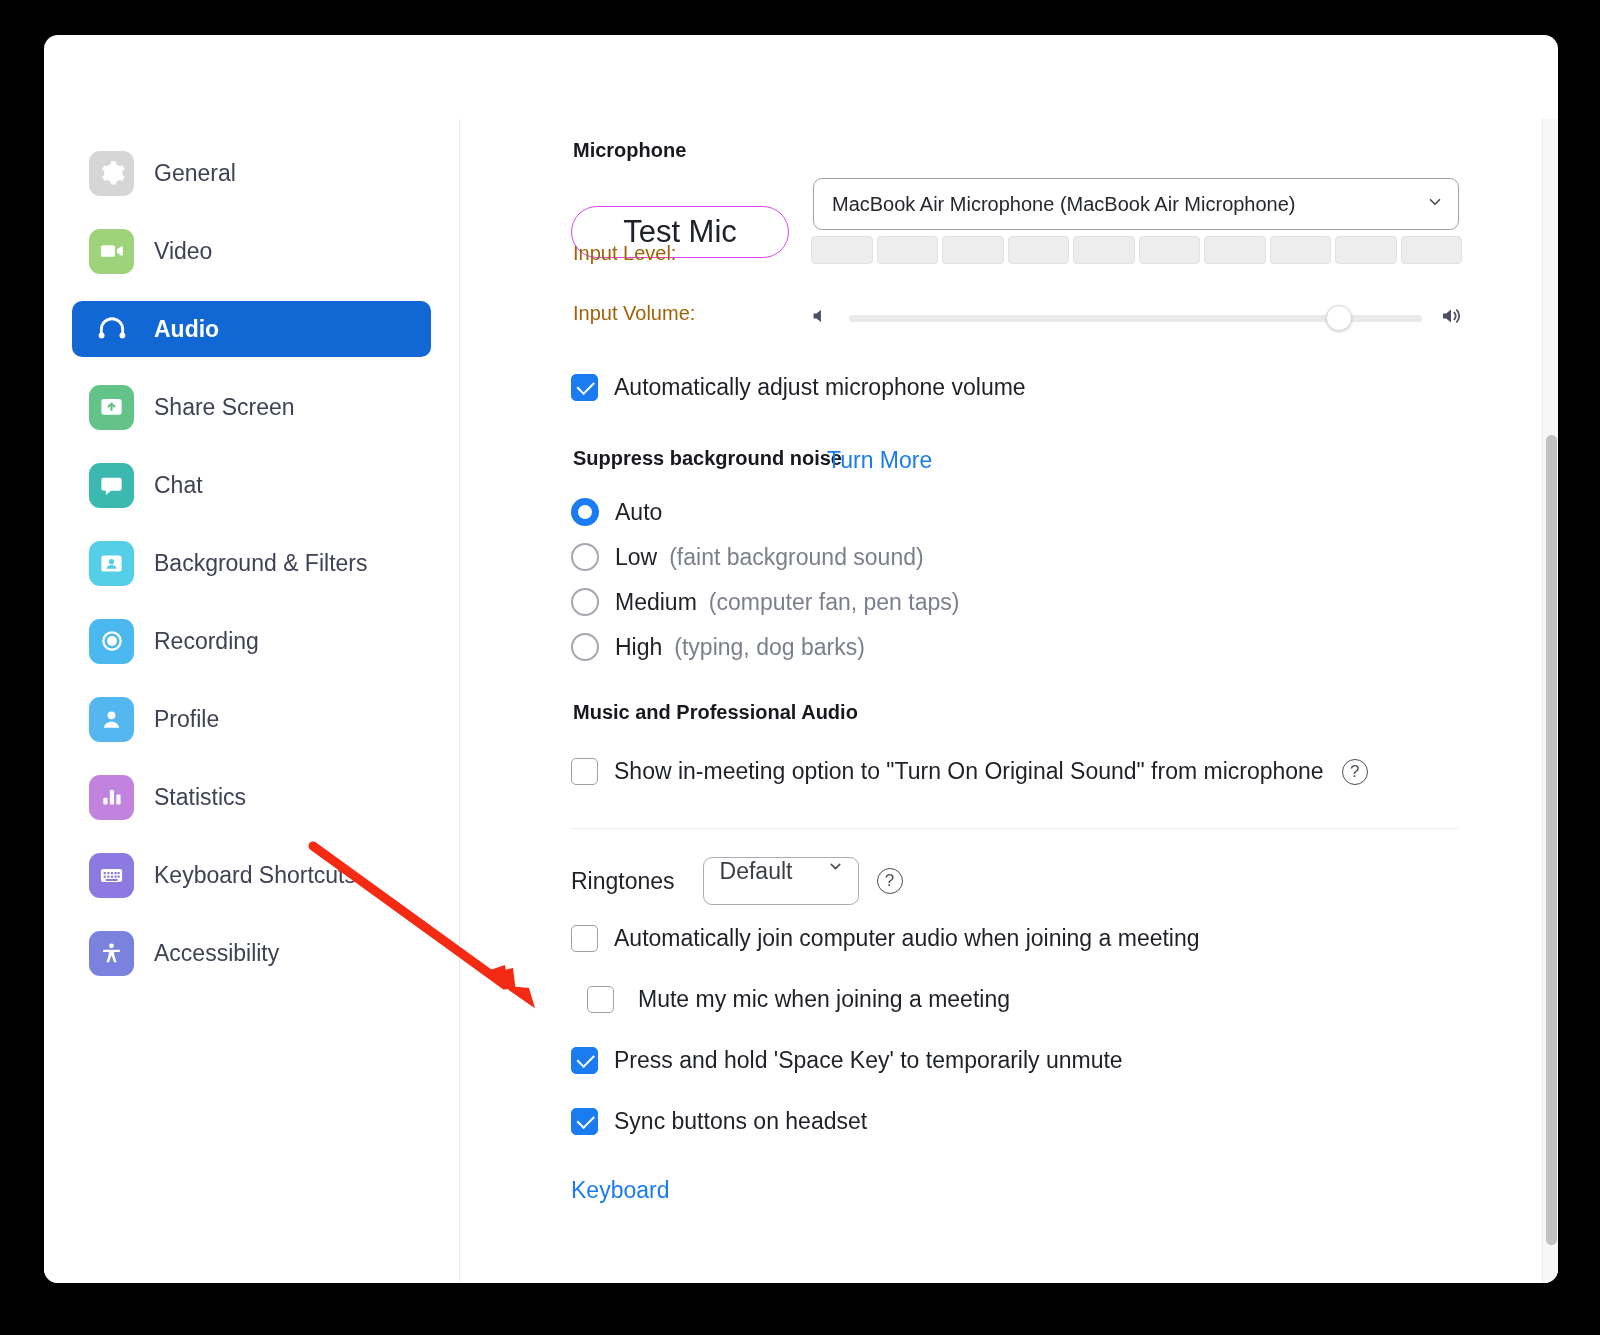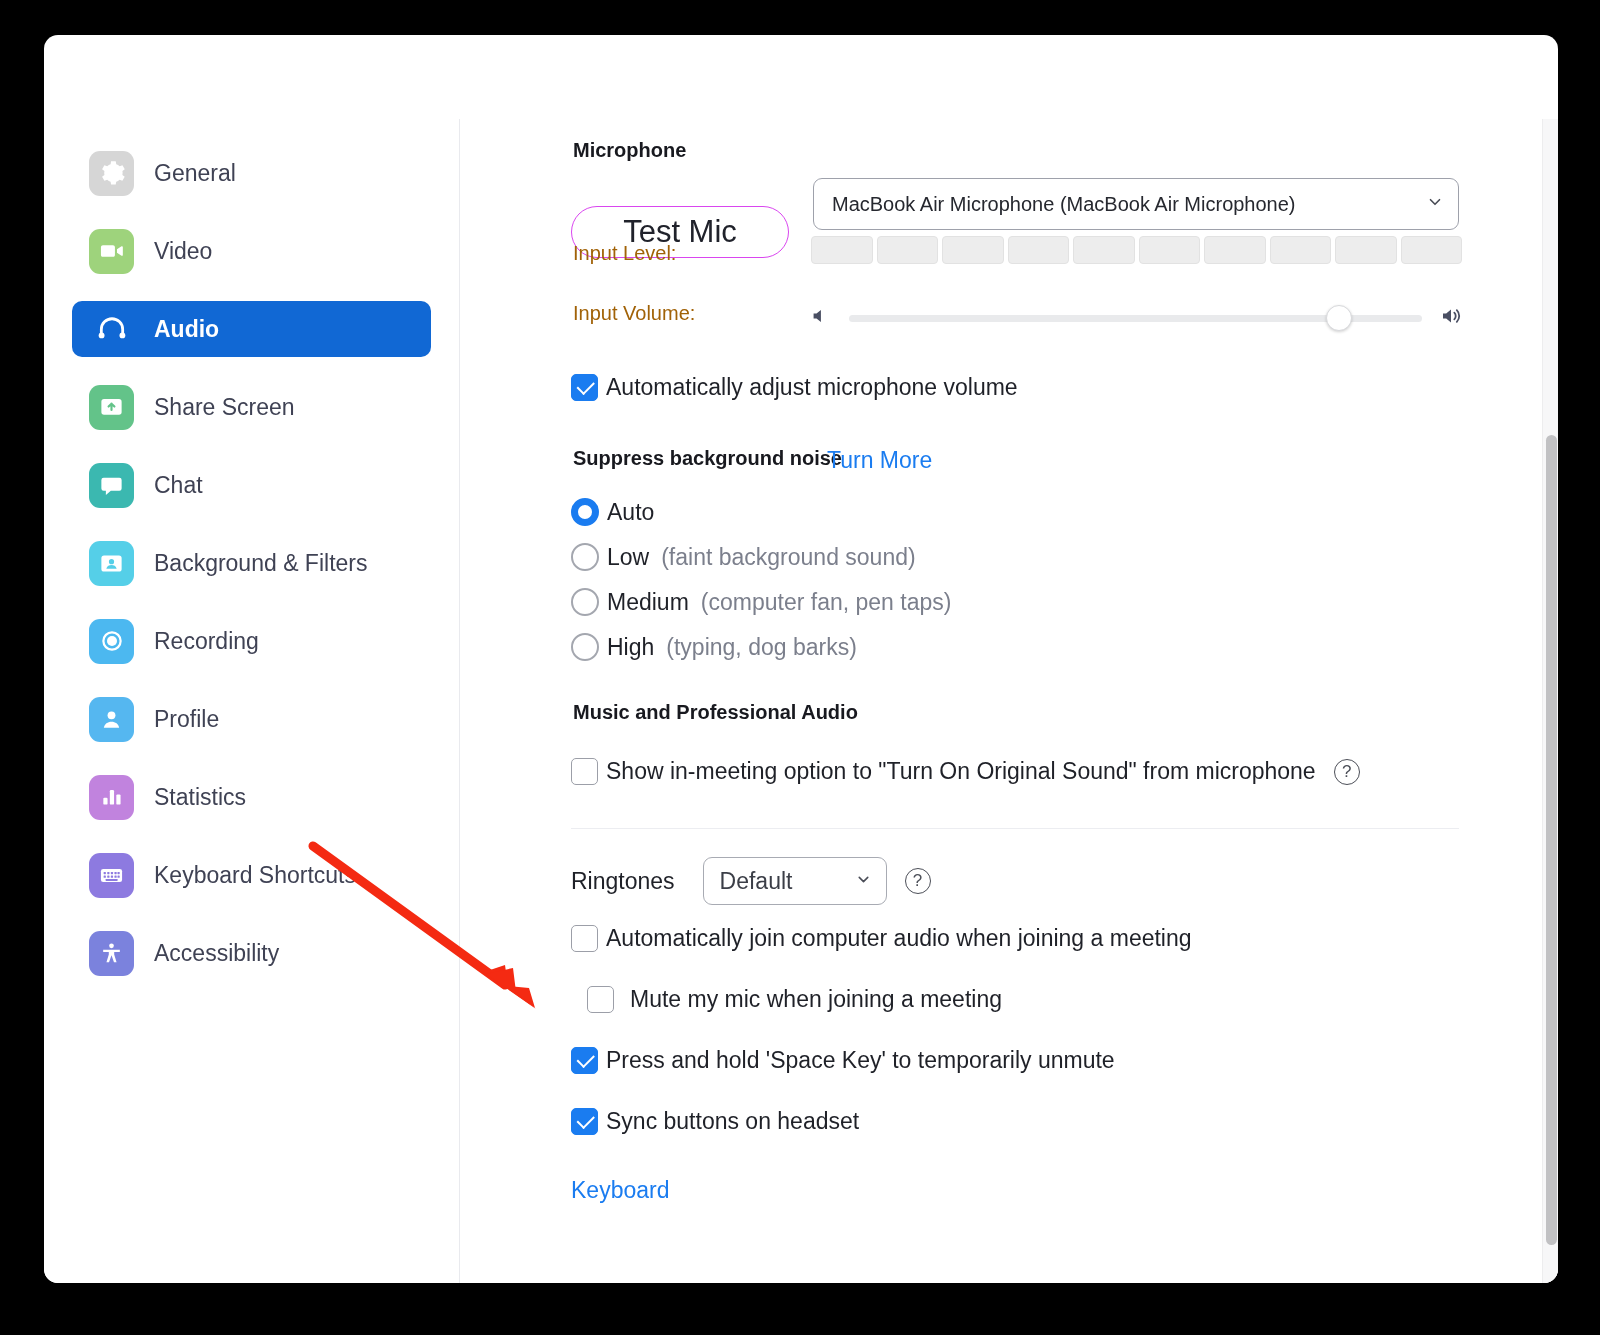--- a/index.html
+++ b/index.html
@@ -146,21 +146,21 @@
     transform: rotate(45deg) translate(-1px,-2px);
   }
   .rb {
     width: 28px; height: 28px;
     border: 2px solid #a4a7af; border-radius: 50%;
     background: #fff; flex: 0 0 auto; cursor: pointer;
     display: flex; align-items: center; justify-content: center;
   }
   .rb.checked { border: 7.5px solid #1a7cf0; }
   .opt-row { display: flex; align-items: center; }
-  .opt-label { margin-left: 8px; font-size: 23px; color: #1f2128; white-space: nowrap; }
+  .opt-label { margin-left: 16px; font-size: 23px; color: #1f2128; white-space: nowrap; }
   .opt-hint { margin-left: 12px; font-size: 23px; color: #7b7f8c; }
   #auto-adjust-row { position: absolute; left: 110px; top: 255px; }
   #suppress-head { position: absolute; left: 112px; top: 328px; }
   #learn-more {
     position: absolute; left: 366px; top: 328px;
     font-size: 23px; color: #1a7cf0; cursor: pointer;
   }
   #radio-auto   { position: absolute; left: 110px; top: 379px; }
   #radio-low    { position: absolute; left: 110px; top: 424px; }
   #radio-medium { position: absolute; left: 110px; top: 469px; }
@@ -176,24 +176,24 @@
     flex: 0 0 auto;
   }
   #divider {
     position: absolute; left: 110px; top: 709px;
     width: 888px; height: 1px; background: #ecedf1;
   }
   #ringtone-row { position: absolute; left: 110px; top: 738px; display: flex; align-items: center; }
   #ringtone-label { font-size: 23px; color: #1f2128; }
   #ringtone-select {
     margin-left: 28px;
-    width: 184px; height: 48px;
+    width: 156px; height: 48px;
     border: 1px solid #a8abb3; border-radius: 9px;
     background: #fff; cursor: pointer;
-    display: flex; align-items: center;
+    display: flex; align-items: flex-start;
   }
   #ringtone-value { flex: 1; padding-left: 16px; font-size: 23px; color: #3b3e47; }
   #cb-autojoin { position: absolute; left: 110px; top: 806px; }
   #cb-mutemic  { position: absolute; left: 126px; top: 867px; gap: 8px; }
   #cb-space    { position: absolute; left: 110px; top: 928px; }
   #cb-sync     { position: absolute; left: 110px; top: 989px; }
   #advanced-link {
     position: absolute; left: 110px; top: 1058px;
     font-size: 23px; color: #1a7cf0; cursor: pointer;
   }

